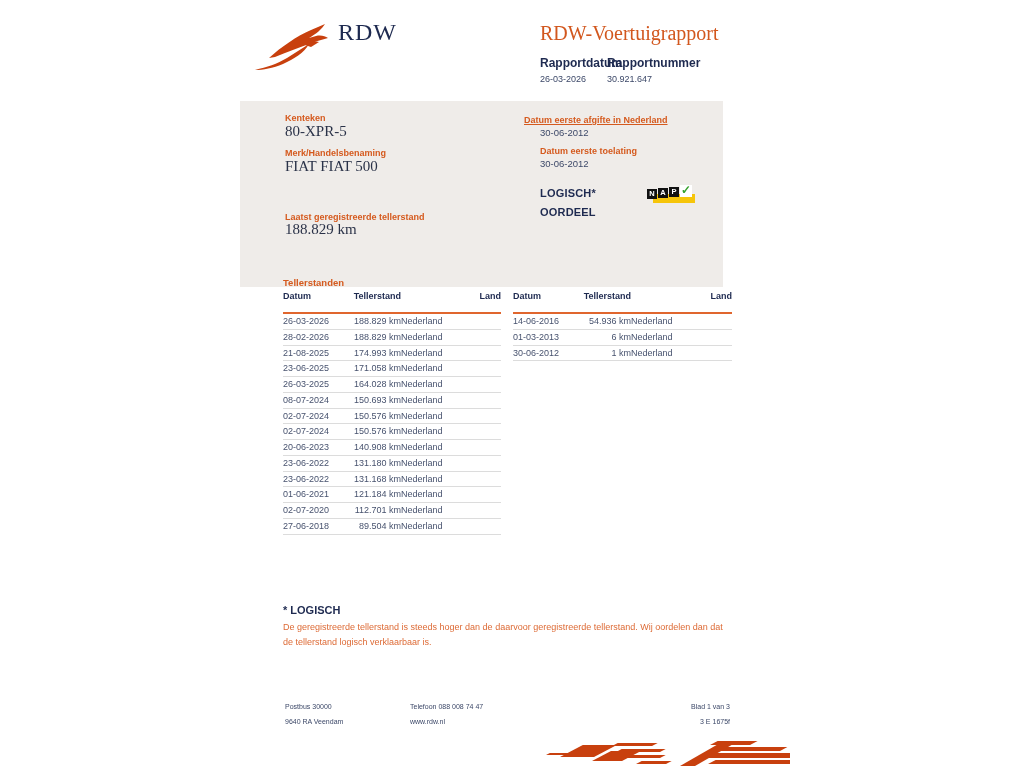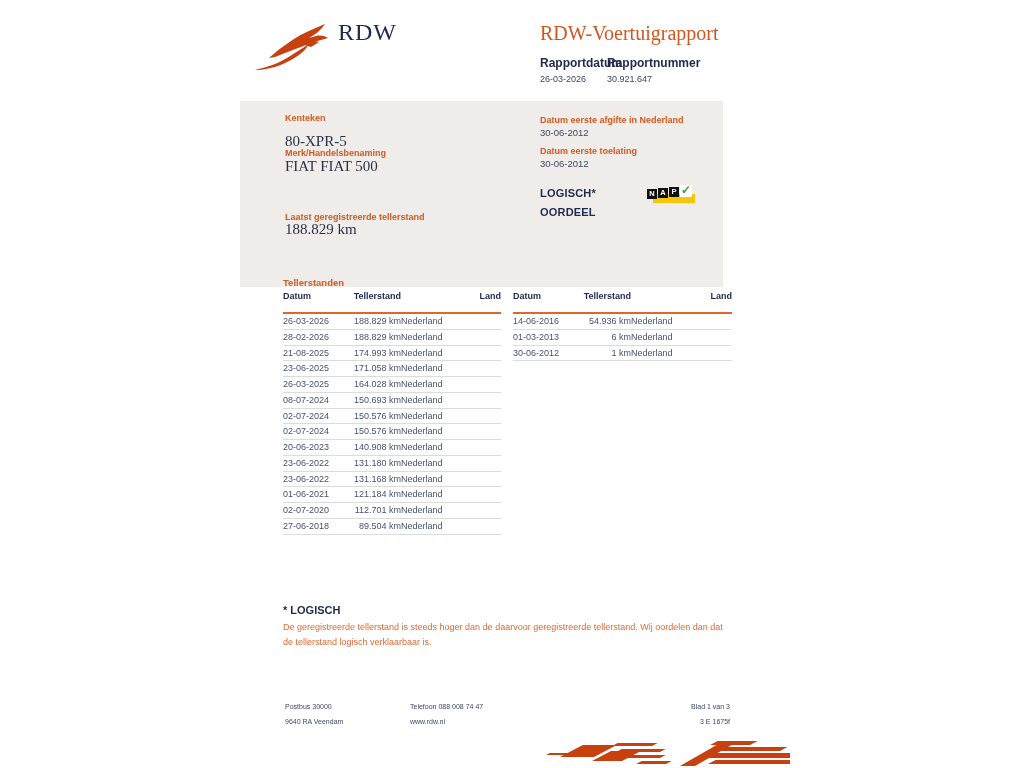--- a/index.html
+++ b/index.html
@@ -69,29 +69,29 @@
     <div class="meta-label">Rapportdatum</div>
     <div class="meta-value">26-03-2026</div>
   </div>
   <div class="abs" style="left:607px;top:56px;">
     <div class="meta-label">Rapportnummer</div>
     <div class="meta-value">30.921.647</div>
   </div>
 
   <div class="abs panel">
     <div class="abs lbl" style="left:45px;top:12px;">Kenteken</div>
-    <div class="abs big-val" style="left:45px;top:32px;">80-XPR-5</div>
+    <div class="abs big-val" style="left:45px;top:22px;">80-XPR-5</div>
 
     <div class="abs lbl" style="left:45px;top:47px;">Merk/Handelsbenaming</div>
     <div class="abs big-val" style="left:45px;top:57px;">FIAT FIAT 500</div>
 
     <div class="abs lbl" style="left:45px;top:111px;">Laatst geregistreerde tellerstand</div>
     <div class="abs big-val" style="left:45px;top:120px;">188.829 km</div>
 
-    <div class="abs lbl" style="left:300px;top:14px;">Datum eerste afgifte in Nederland</div>
+    <div class="abs lbl" style="left:284px;top:14px;text-decoration:underline;">Datum eerste afgifte in Nederland</div>
     <div class="abs sm-val" style="left:300px;top:26px;">30-06-2012</div>
 
     <div class="abs lbl" style="left:300px;top:45px;">Datum eerste toelating</div>
     <div class="abs sm-val" style="left:300px;top:57px;">30-06-2012</div>
 
     <div class="abs oordeel" style="left:300px;top:83px;">
       <div>LOGISCH*</div>
       <div>OORDEEL</div>
     </div>
 

